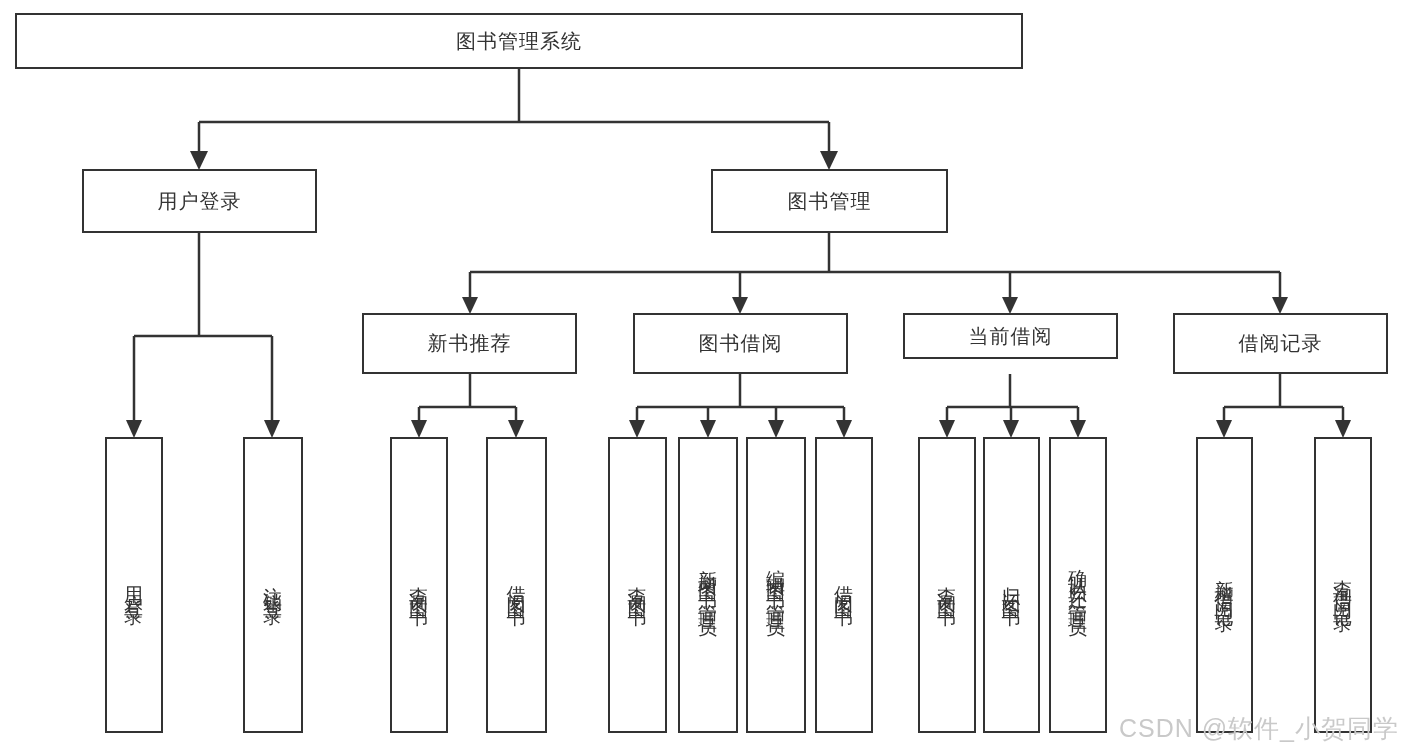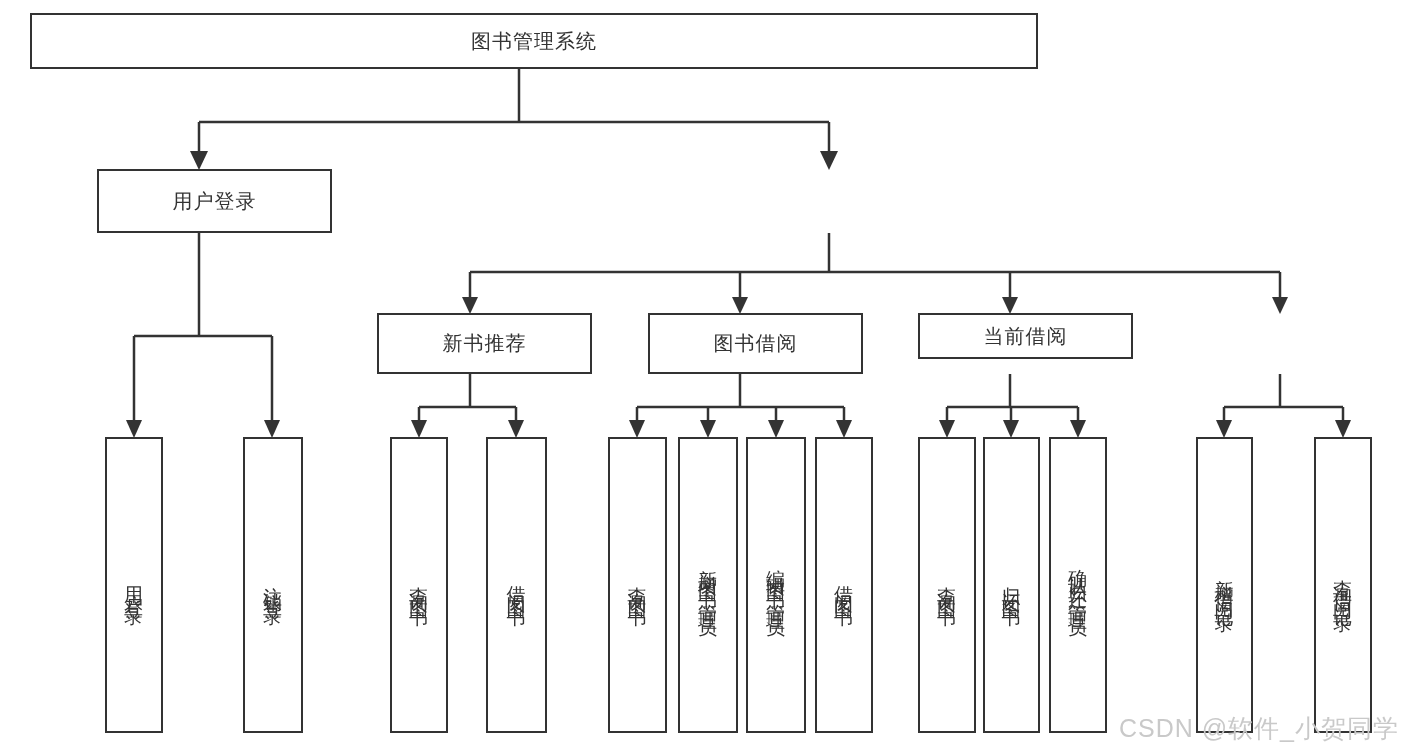--- a/index.html
+++ b/index.html
@@ -35,21 +35,20 @@
   .node {
     position: absolute;
     border: 2.5px solid var(--line);
     background: var(--background);
     display: flex;
     align-items: center;
     justify-content: center;
     color: var(--text);
     font-size: 20px;
     letter-spacing: 1px;
-    margin-left: 15px;
   }
 
   .leaf {
     position: absolute;
     top: 437px;
     height: 296px;
     border: 2.5px solid var(--line);
     background: var(--background);
     display: flex;
     align-items: center;
@@ -142,30 +141,36 @@
       <polygon points="1343,438 1335,420 1351,420"></polygon>
   </svg>
 
   <div class="node" style="left:15px; top:13px; width:1008px; height:56px;">
     <span>图书管理系统</span>
   </div>
 
   <div class="node" style="left:82px; top:169px; width:235px; height:64px;">
     <span>用户登录</span>
   </div>
+  <div class="node" style="left:711px; top:169px; width:237px; height:64px;">
+    <span>图书管理</span>
+  </div>
 
   <div class="node" style="left:633px; top:313px; width:215px; height:61px;">
     <span>图书借阅</span>
   </div>
   <div class="node" style="left:362px; top:313px; width:215px; height:61px;">
     <span>新书推荐</span>
   </div>
   <div class="node" style="left:903px; top:313px; width:215px; height:46px;">
     <span>当前借阅</span>
   </div>
+  <div class="node" style="left:1173px; top:313px; width:215px; height:61px;">
+    <span>借阅记录</span>
+  </div>
 
   <div class="leaf" style="left:105px; width:58px;">
     <span class="vtext">用户登录</span>
   </div>
   <div class="leaf" style="left:243px; width:60px;">
     <span class="vtext">注销登录</span>
   </div>
 
   <div class="leaf" style="left:390px; width:58px;">
     <span class="vtext">查询图书</span>

